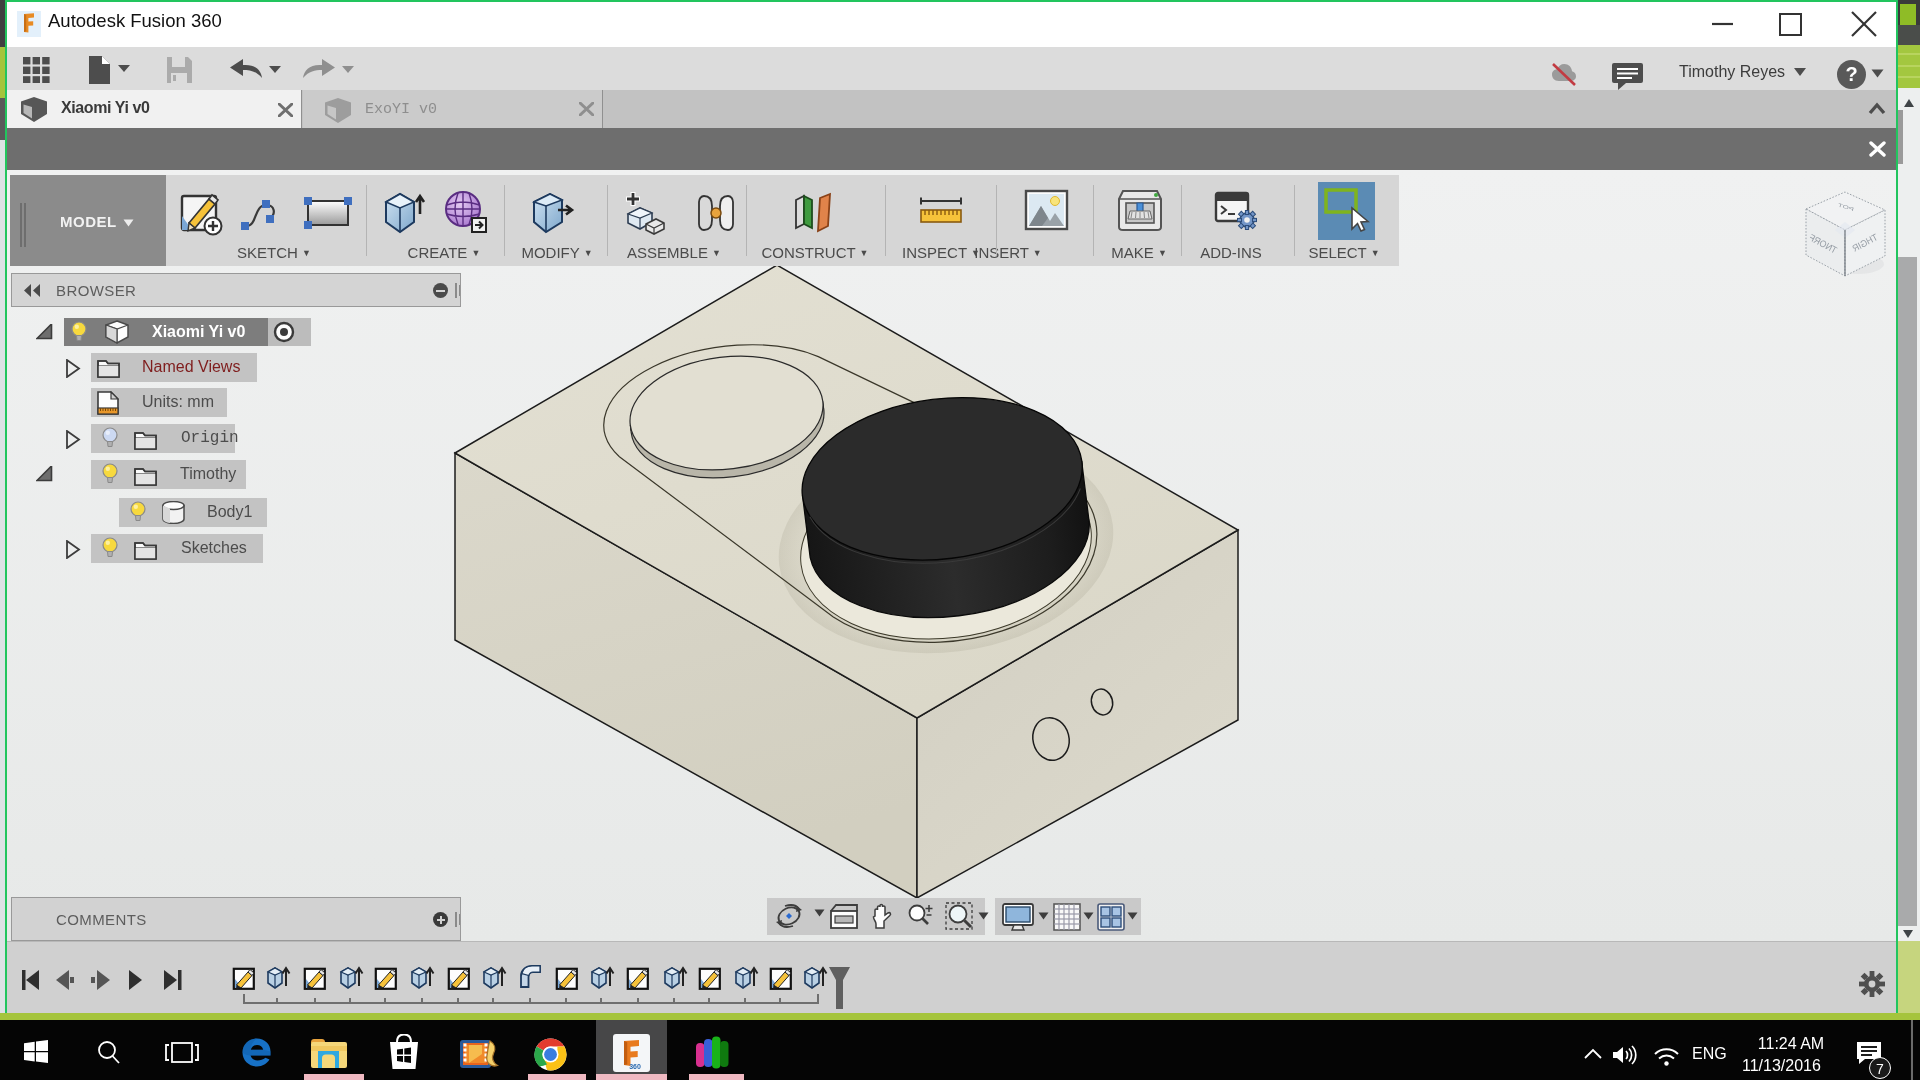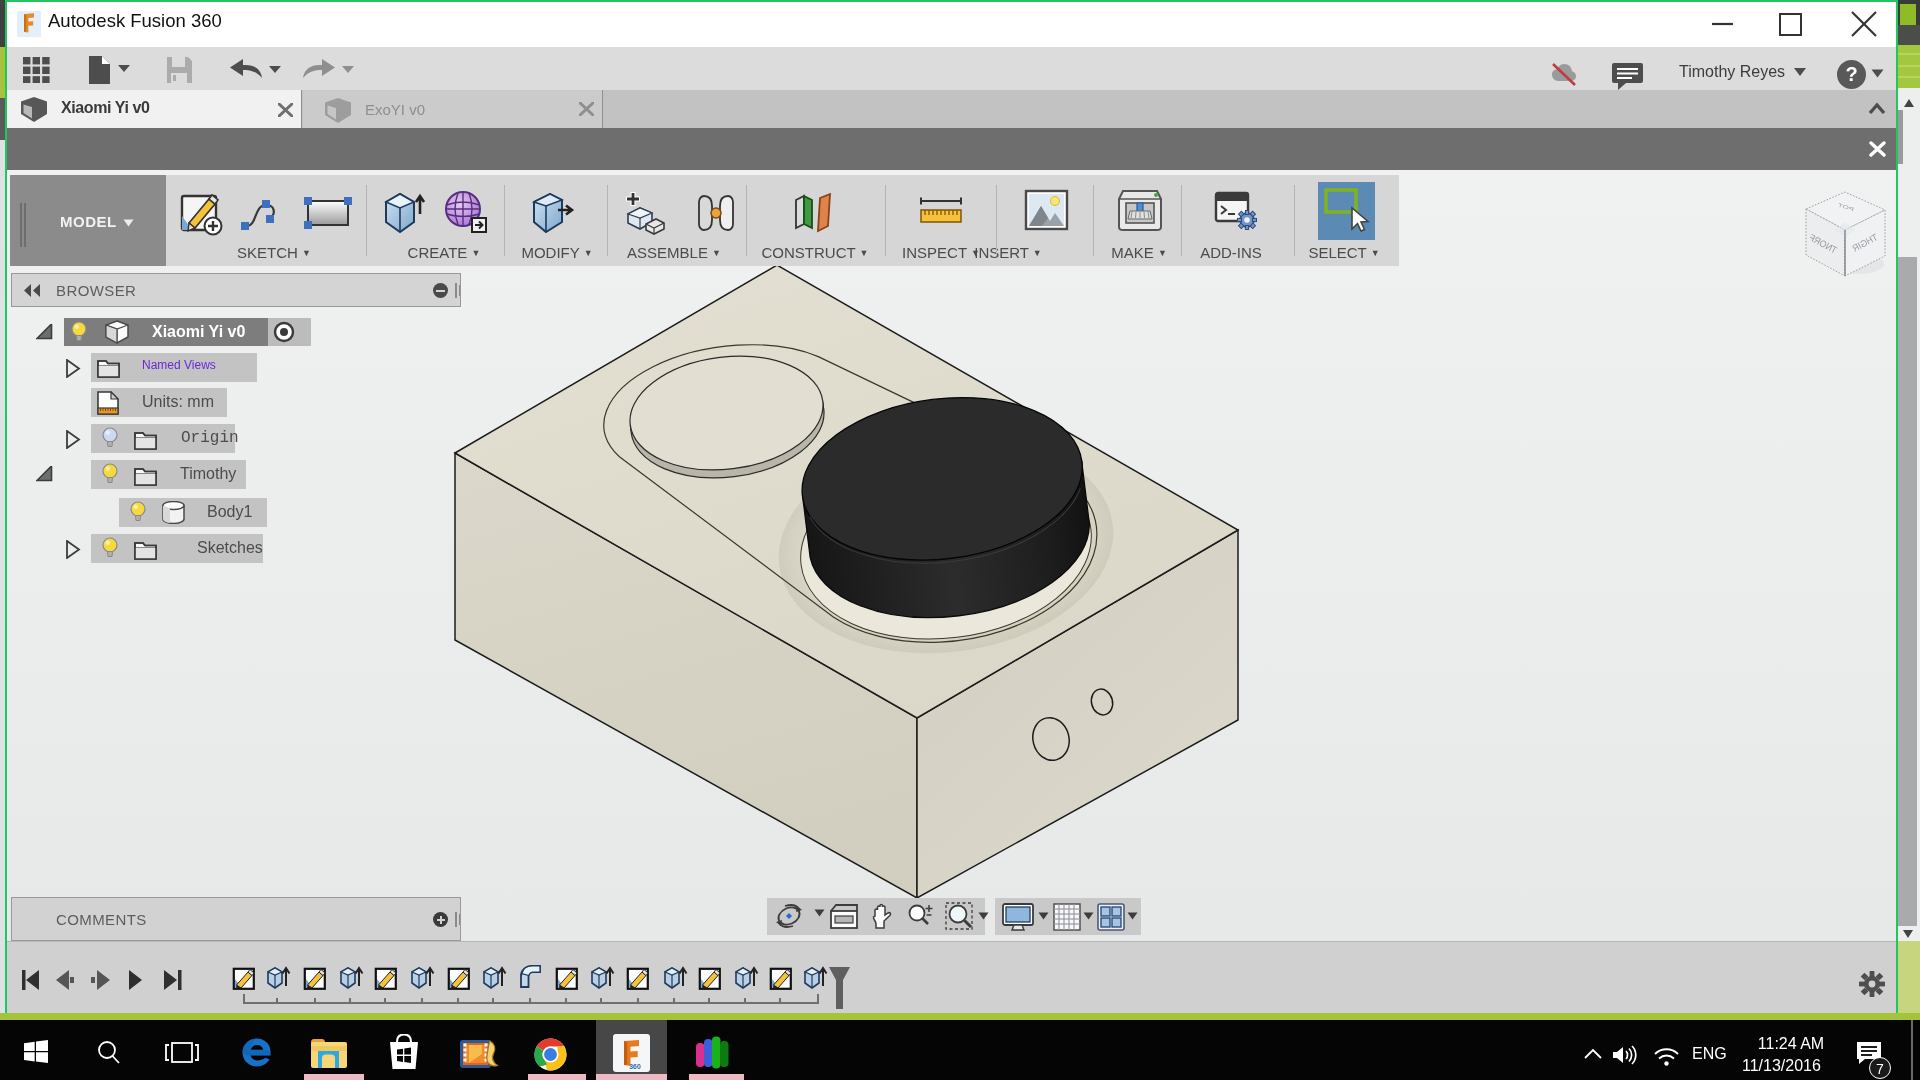--- a/index.html
+++ b/index.html
@@ -128,21 +128,21 @@
       <div class="abs" style="left:54px;top:9px;font-size:16px;font-weight:bold;color:#3a3a3a;letter-spacing:-0.4px;">Xiaomi Yi v0</div>
       <svg class="abs" style="left:271px;top:13px;" width="15" height="14" viewBox="0 0 15 14">
         <path d="M1 1 L14 13 M14 1 L1 13" stroke="#6f6f6f" stroke-width="3" stroke-linecap="round"></path>
       </svg>
     </div>
     <div class="abs" style="left:296px;top:0px;width:300px;height:38px;background:#cbcbcb;border-right:1px solid #909090;">
       <svg class="abs" style="left:22px;top:8px;" width="26" height="25" viewBox="0 0 26 25">
         <path d="M13 0 L26 4.5 L26 17 L13 25 L0 17 L0 4.5 Z" fill="#9d9d9d"></path>
         <path d="M2.5 7.5 L11 10 L11 21.5 L2.5 16 Z" fill="#c6c6c6"></path>
       </svg>
-      <div class="abs" style="left:62px;top:11px;font-size:15px;color:#8e8e8e;">ExoYI v0</div>
+      <div class="abs" style="left:62px;top:11px;font-size:15px;color:#8e8e8e;font-family:Liberation Mono, monospace;">ExoYI v0</div>
       <svg class="abs" style="left:276px;top:12px;" width="15" height="14" viewBox="0 0 15 14">
         <path d="M1 1 L14 13 M14 1 L1 13" stroke="#8f8f8f" stroke-width="3" stroke-linecap="round"></path>
       </svg>
     </div>
     <svg class="abs" style="left:1861px;top:11px;" width="18" height="14" viewBox="0 0 18 14">
       <path d="M2 12 L9 4 L16 12" stroke="#4d4d4d" stroke-width="3.4" fill="none"></path>
     </svg>
   </div>
   <div class="abs" id="msgbar">
     <svg class="abs" style="left:1862px;top:13px;" width="17" height="16" viewBox="0 0 17 16">
@@ -286,21 +286,21 @@
       <circle cx="11" cy="11" r="9" fill="#fdfdfd" stroke="#3a3a3a" stroke-width="2.4"></circle>
       <circle cx="11" cy="11" r="4" fill="#3a3a3a"></circle>
     </svg>
     <svg class="abs" style="left:59px;top:357px;" width="15" height="19" viewBox="0 0 15 19">
         <use href="#tri-open"></use>
       </svg>
     <div class="abs" style="left:84px;top:351px;width:166px;height:29px;background:#c3c3c3;"></div>
     <svg class="abs" style="left:90px;top:355px;" width="23" height="21" viewBox="0 0 23 21">
         <use href="#folder"></use>
       </svg>
-    <div class="abs" style="left:135px;top:356px;font-size:12px;color:#6d28d9;">Named Views</div>
+    <div class="abs" style="left:135px;top:356px;font-size:16px;color:#7f1d1d;">Named Views</div>
     <div class="abs" style="left:84px;top:386px;width:136px;height:29px;background:#c3c3c3;"></div>
     <svg class="abs" style="left:90px;top:389px;" width="22" height="24" viewBox="0 0 22 24">
         <use href="#doc-ruler"></use>
       </svg>
     <div class="abs" style="left:135px;top:391px;font-size:16px;color:#4c4c4c;">Units: mm</div>
     <svg class="abs" style="left:59px;top:428px;" width="15" height="19" viewBox="0 0 15 19">
         <use href="#tri-open"></use>
       </svg>
     <div class="abs" style="left:84px;top:422px;width:144px;height:29px;background:#c3c3c3;"></div>
     <svg class="abs" style="left:95px;top:425px;" width="17" height="21" viewBox="0 0 17 21">
@@ -332,21 +332,21 @@
     <svg class="abs" style="left:59px;top:538px;" width="15" height="19" viewBox="0 0 15 19">
         <use href="#tri-open"></use>
       </svg>
     <div class="abs" style="left:84px;top:532px;width:172px;height:29px;background:#c3c3c3;"></div>
     <svg class="abs" style="left:95px;top:535px;" width="17" height="21" viewBox="0 0 17 21">
         <use href="#bulb-on"></use>
       </svg>
     <svg class="abs" style="left:127px;top:537px;" width="23" height="21" viewBox="0 0 23 21">
         <use href="#folder"></use>
       </svg>
-    <div class="abs" style="left:174px;top:537px;font-size:16px;color:#4c4c4c;margin-left:16px;">Sketches</div>
+    <div class="abs" style="left:174px;top:537px;font-size:16px;color:#4c4c4c;">Sketches</div>
   </div>
   <div class="abs" id="comments" style="left:4px;top:895px;width:450px;height:44px;background:#d2d2d2;border:1px solid #999;">
     <div class="abs" style="left:44px;top:13px;font-size:15px;color:#5d5d5d;letter-spacing:0.4px;">COMMENTS</div>
     <div class="abs" style="left:421px;top:14px;width:15px;height:15px;border-radius:50%;background:#3a3a3a;"></div>
     <div class="abs" style="left:424.5px;top:20.5px;width:8.5px;height:2.5px;background:#d2d2d2;"></div>
     <div class="abs" style="left:427.5px;top:17.5px;width:2.5px;height:8.5px;background:#d2d2d2;"></div>
     <div class="abs" style="left:443px;top:14px;width:1.5px;height:15px;background:#8a8a8a;"></div>
     <div class="abs" style="left:446.5px;top:16px;width:1.5px;height:11px;background:#8a8a8a;"></div>
   </div>
   <div class="abs" id="navbar1" style="left:760px;top:896px;width:218px;height:37px;background:#c9c9c9;">

